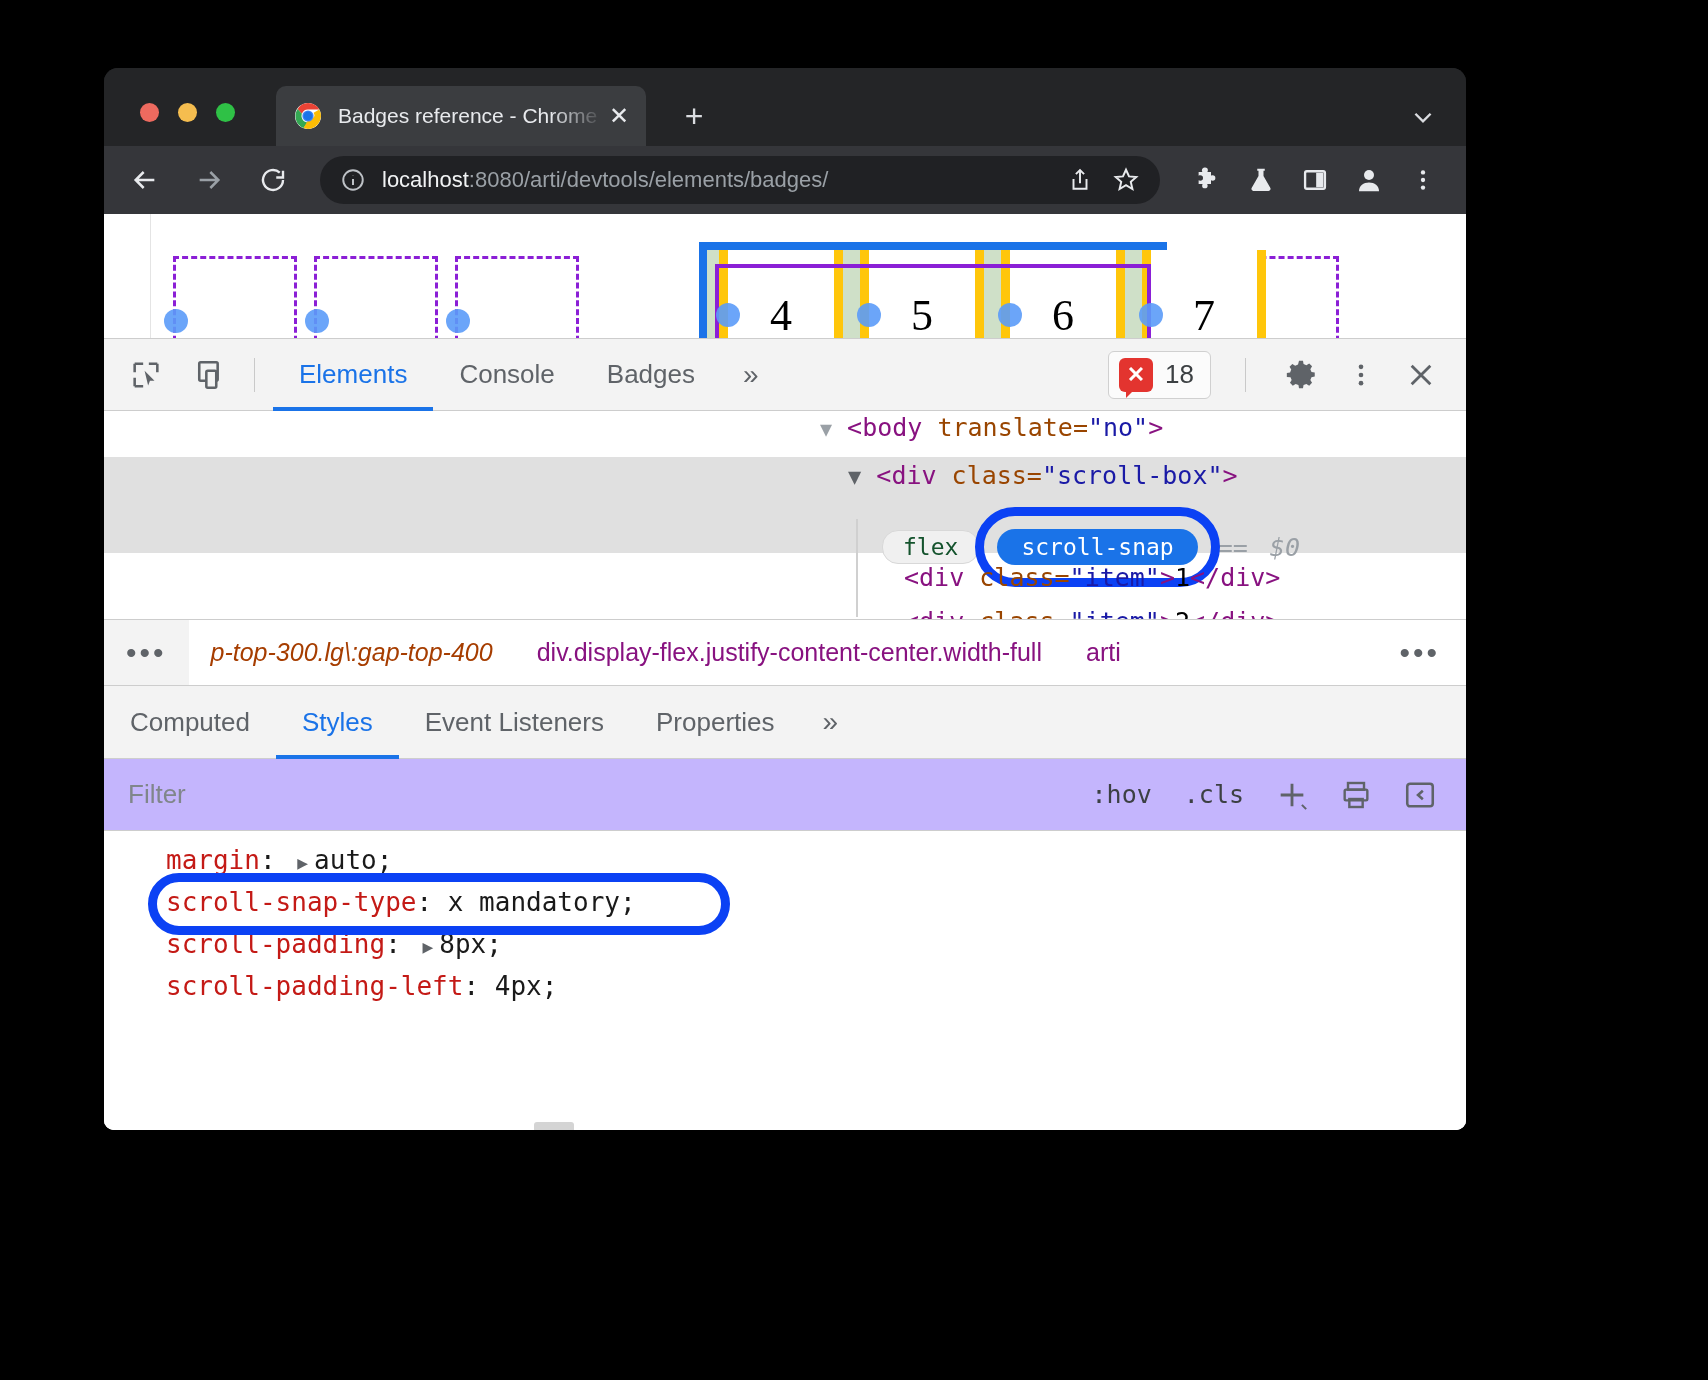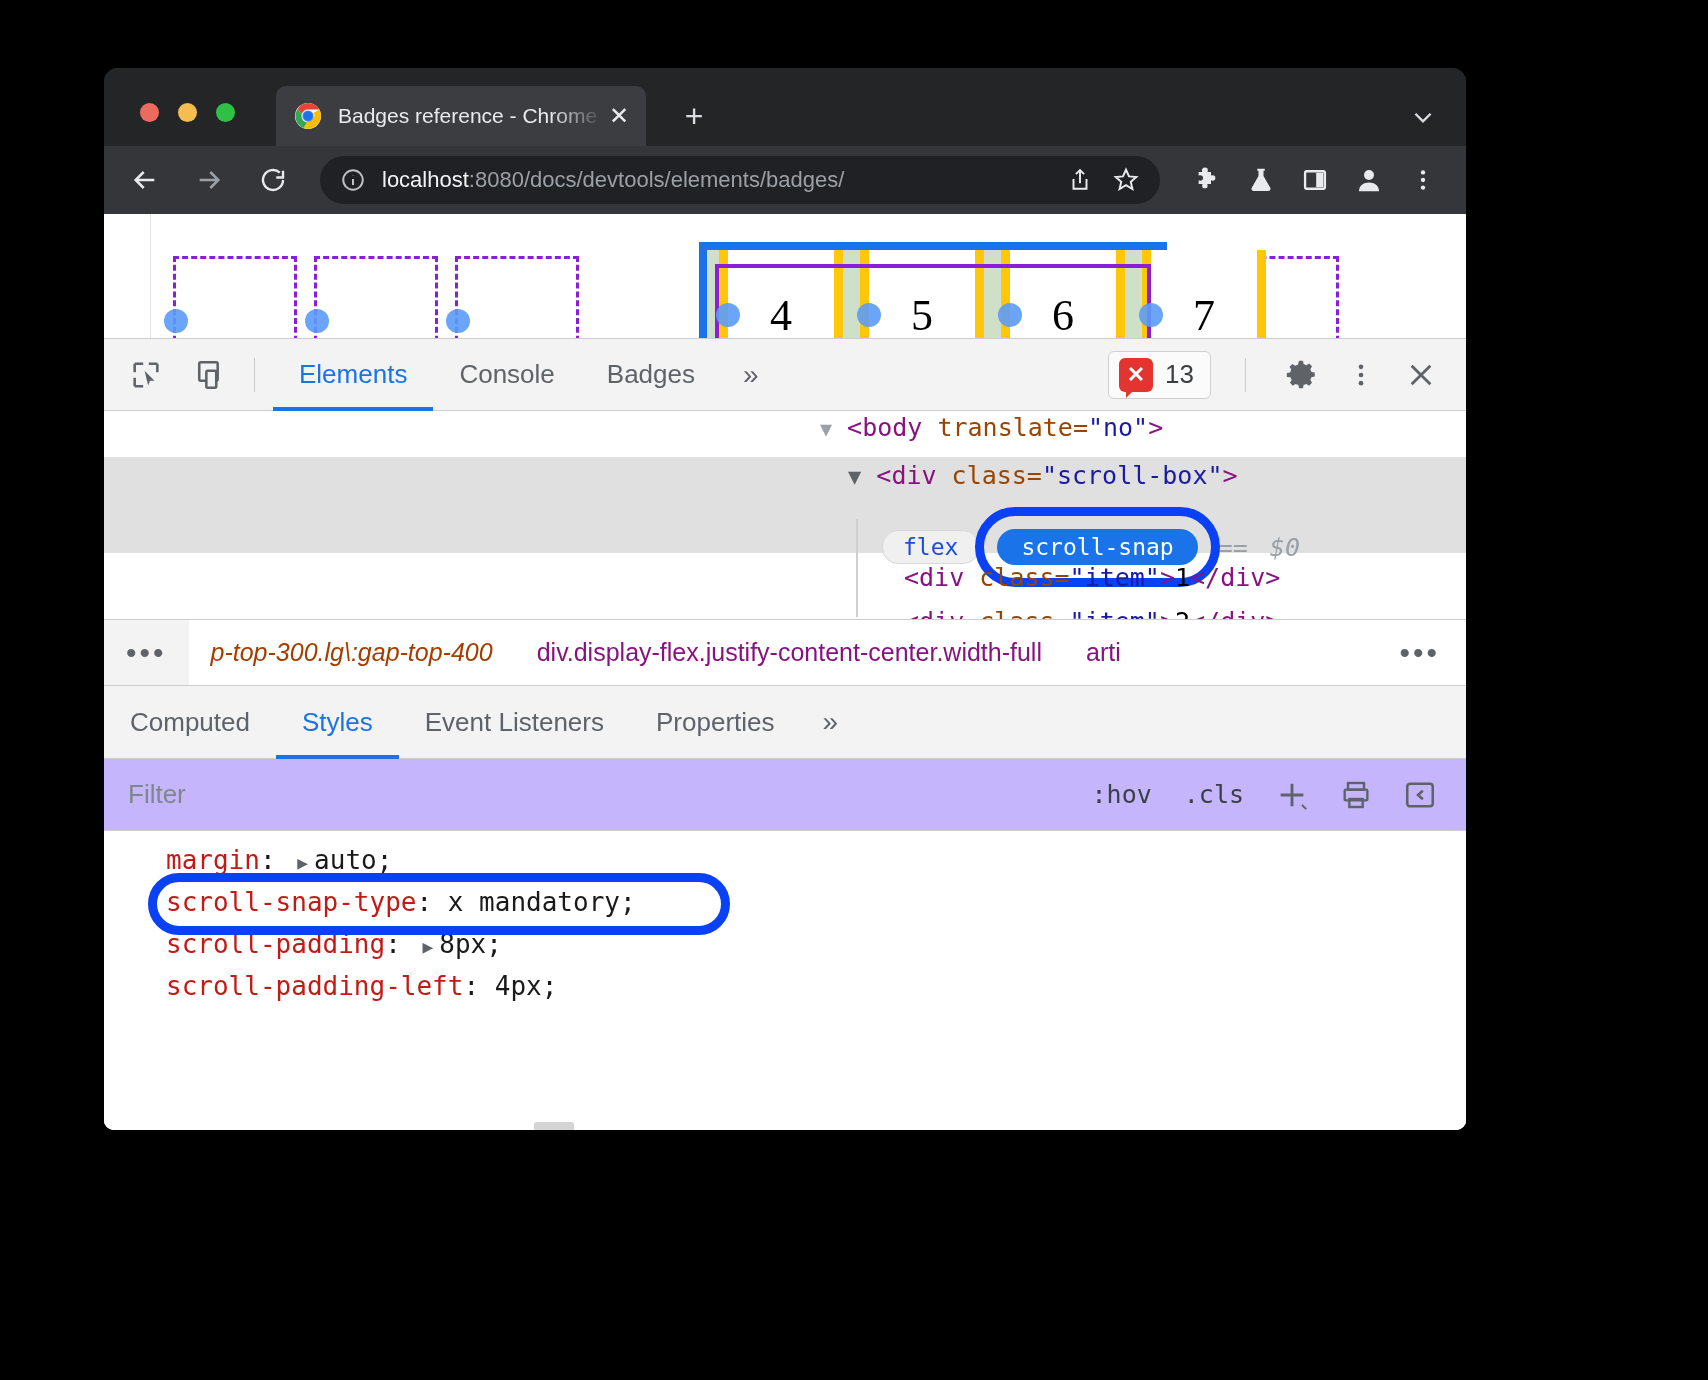--- a/index.html
+++ b/index.html
@@ -240,21 +240,21 @@
   #dom-ellipsis {
     position: absolute; left: 112px; top: 40px;
     color: #5f6368; font-size: 30px; letter-spacing: 3px;
   }
   .tag { color: #881280; }
   .attr-name { color: #994500; }
   .attr-val { color: #1a1aa6; }
   .badge-row { margin-top: 2px; padding-left: 778px; display: flex; align-items: center; gap: 0; }
   .badge-flex {
     background: #f0f0f0; border: 1px solid #d8d8d8; border-radius: 16px;
-    padding: 3px 20px; font-size: 23px; color: #1d4ed8;
+    padding: 3px 20px; font-size: 23px; color: #14532d;
     font-family: "DejaVu Sans Mono", monospace;
   }
   #badge-snap-wrap {
     position: relative; margin-left: 18px; display: inline-flex;
   }
   .badge-snap {
     background: #1a73e8; color: #fff; border-radius: 19px;
     padding: 5px 24px; font-size: 23px;
     font-family: "DejaVu Sans Mono", monospace;
   }
@@ -404,21 +404,21 @@
       </div>
 
       <div id="omnibox">
         <div id="info-icon">
           <svg width="26" height="26" viewBox="0 0 24 24" fill="none" stroke="currentColor" stroke-width="1.8">
             <circle cx="12" cy="12" r="9"></circle>
             <path d="M12 11v5.5M12 7.8v.2"></path>
           </svg>
         </div>
         <div id="url-text">
-          <b>localhost</b><span>:8080/docs/devtools/elements/badges/</span>
+          <b>localhost</b><span>:8080/arti/devtools/elements/badges/</span>
         </div>
         <div class="omni-btn">
           <svg width="26" height="26" viewBox="0 0 24 24" fill="none" stroke="currentColor" stroke-width="1.8">
             <path d="M6 11v9h12v-9"></path>
               <path d="M12 15V3"></path>
               <path d="M8.2 6.6L12 2.9l3.8 3.7"></path>
           </svg>
         </div>
         <div class="omni-btn">
           <svg width="28" height="28" viewBox="0 0 24 24" fill="none" stroke="currentColor" stroke-width="1.7">
@@ -540,21 +540,21 @@
         </div>
         <div class="dt-sep"></div>
 
         <div class="dt-tab active">Elements</div>
         <div class="dt-tab">Console</div>
         <div class="dt-tab">Badges</div>
         <div id="dt-more">»</div>
 
         <div id="issues-chip">
           <div id="err-badge">✕</div>
-          <div id="err-count">13</div>
+          <div id="err-count">18</div>
         </div>
 
         <div id="dt-right-group">
           <div class="dt-sep"></div>
           <div class="dt-right-btn">
             <svg width="34" height="34" viewBox="0 0 24 24" fill="currentColor">
               <path d="M12 8.2a3.8 3.8 0 1 0 0 7.6 3.8 3.8 0 0 0 0-7.6zm0 2.2a1.6 1.6 0 1 1 0 3.2 1.6 1.6 0 0 1 0-3.2z"></path>
               <path d="M10.6 2h2.8l.4 2.3 2 .8 2-1.2 2 2-1.2 2 .8 2 2.3.4v2.8l-2.3.4-.8 2 1.2 2-2 2-2-1.2-2 .8-.4 2.3h-2.8l-.4-2.3-2-.8-2 1.2-2-2 1.2-2-.8-2L2 13.4v-2.8l2.3-.4.8-2-1.2-2 2-2 2 1.2 2-.8z"></path>
             </svg>
           </div>

